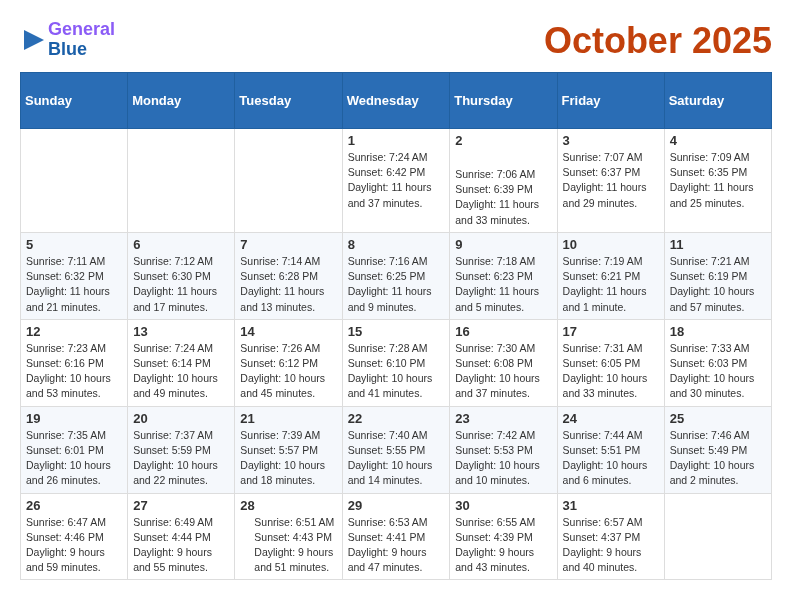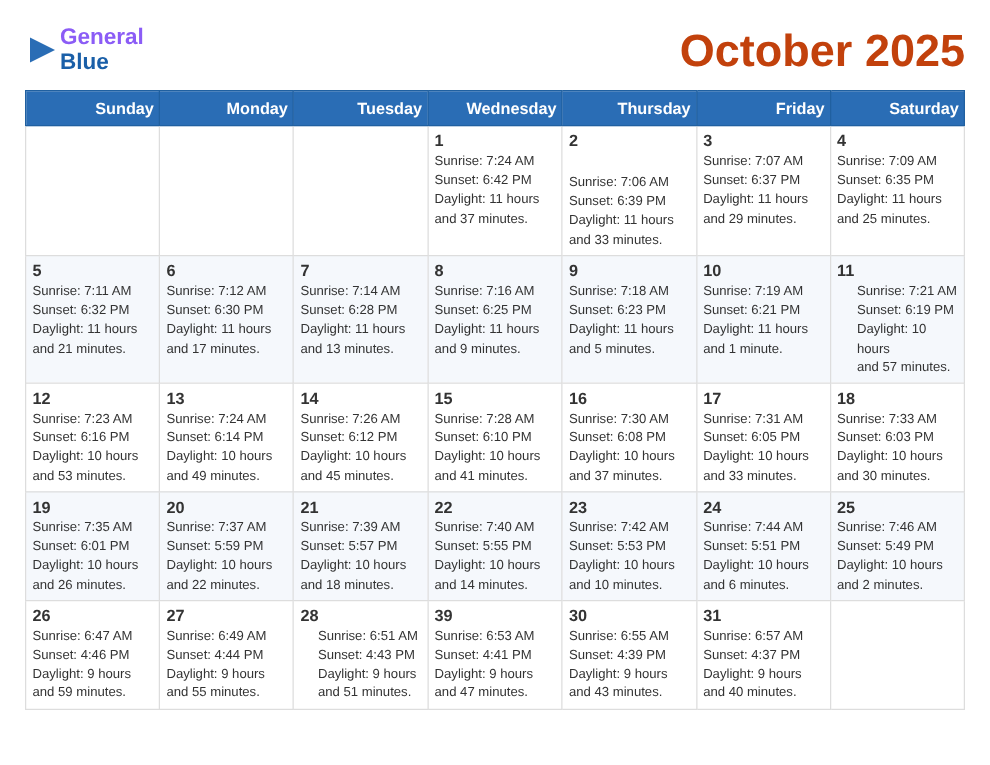--- a/index.html
+++ b/index.html
@@ -40,22 +40,22 @@
     .calendar {
       width: 100%;
       border-collapse: collapse;
       border: 1px solid #ccc;
     }
     .calendar th {
       background: #2a6db5;
       color: #fff;
       font-size: 13px;
       font-weight: bold;
-      padding: 6px 4px;
-      text-align: right;
+      padding: 20px 4px;
+      text-align: left;
       border: 1px solid #2060a0;
     }
     .calendar td {
       vertical-align: top;
       border: 1px solid #ddd;
       padding: 4px 5px;
       width: 108px;
       min-height: 90px;
       font-size: 11px;
       color: #333;
@@ -193,21 +193,21 @@
         </td>
         <td>
           <span class="day-num">10</span>
           <div class="day-detail" style="white-space: pre-line;">Sunrise: 7:19 AM
 Sunset: 6:21 PM
 Daylight: 11 hours
 and 1 minute.</div>
         </td>
         <td>
           <span class="day-num">11</span>
-          <div class="day-detail" style="white-space: pre-line; margin-left: 16px;">Sunrise: 7:21 AM
+          <div class="day-detail" style="white-space: pre-line;">Sunrise: 7:21 AM
 Sunset: 6:19 PM
 Daylight: 10 hours
 and 57 minutes.</div>
         </td>
       </tr>
       <tr>
         <td>
           <span class="day-num">12</span>
           <div class="day-detail" style="white-space: pre-line;">Sunrise: 7:23 AM
 Sunset: 6:16 PM
@@ -324,21 +324,21 @@
 and 55 minutes.</div>
         </td>
         <td>
           <span class="day-num">28</span>
           <div class="day-detail" style="white-space: pre-line; margin-left: 14px;">Sunrise: 6:51 AM
 Sunset: 4:43 PM
 Daylight: 9 hours
 and 51 minutes.</div>
         </td>
         <td>
-          <span class="day-num">39</span>
+          <span class="day-num">29</span>
           <div class="day-detail" style="white-space: pre-line;">Sunrise: 6:53 AM
 Sunset: 4:41 PM
 Daylight: 9 hours
 and 47 minutes.</div>
         </td>
         <td>
           <span class="day-num">30</span>
           <div class="day-detail" style="white-space: pre-line;">Sunrise: 6:55 AM
 Sunset: 4:39 PM
 Daylight: 9 hours

